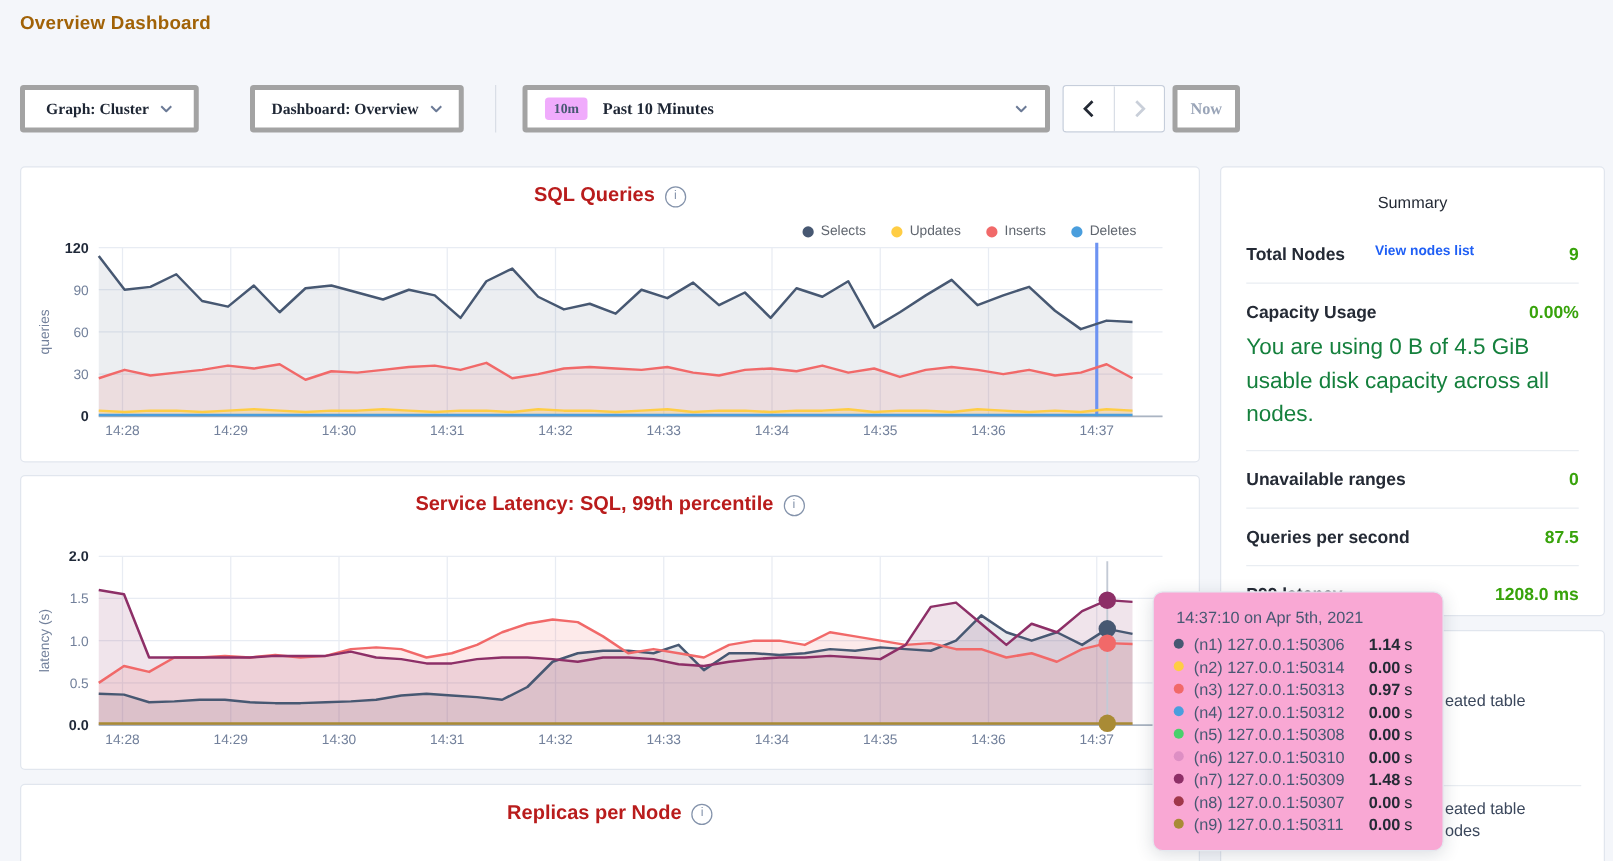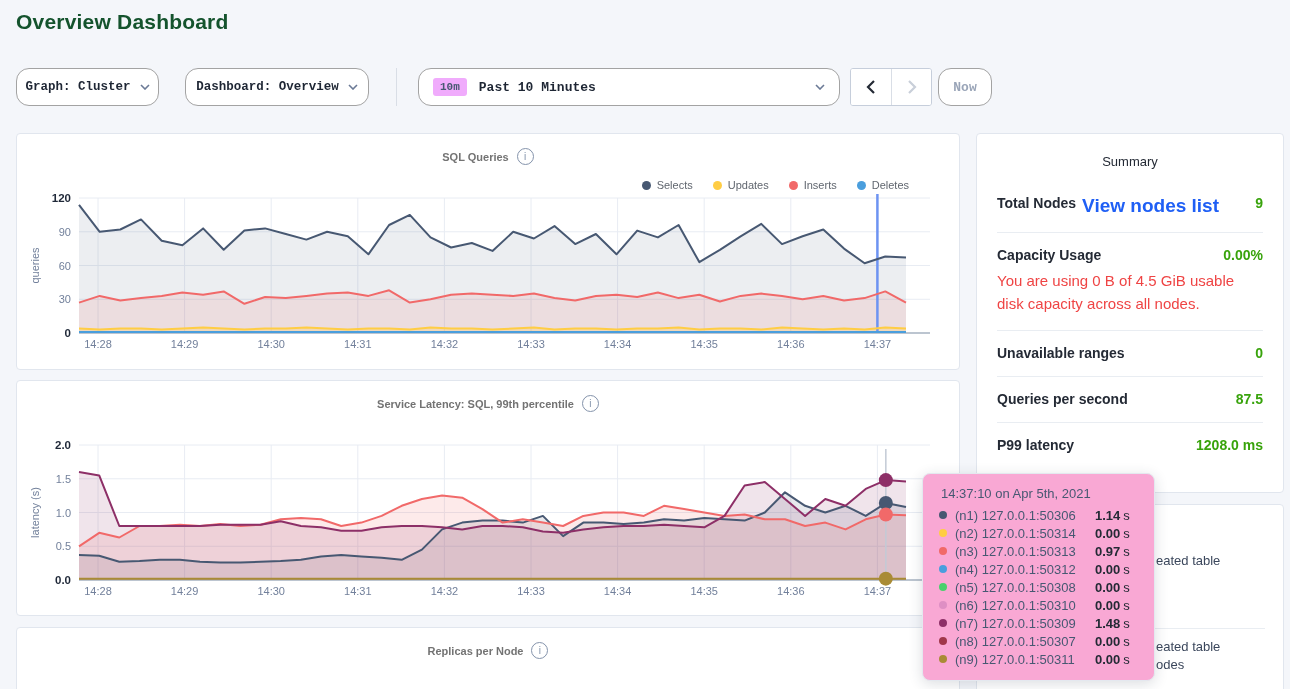--- a/index.html
+++ b/index.html
@@ -1,29 +1,29 @@
 <!DOCTYPE html>
 <html><head>
 <meta charset="utf-8">
 <style>
   html,body{margin:0;padding:0}
   body{width:1290px;height:689px;overflow:hidden;background:#f4f6fa;
        font-family:"Liberation Sans",sans-serif;color:#242a35}
   .page{position:relative;width:1290px;height:689px}
 
-  .page-title{position:absolute;left:16px;top:10px;margin:0;font-size:21px;
-       font-weight:600;color:#14532d;letter-spacing:.2px}
+  .page-title{position:absolute;left:16px;top:10px;margin:0;font-size:15px;
+       font-weight:600;color:#a16207;letter-spacing:.2px}
 
   
-  .ctrl{position:absolute;top:68px;height:38px;background:#fff;border:1px solid #a3a3a3;
-        border-radius:13px;display:flex;align-items:center;justify-content:center;gap:9px;
+  .ctrl{position:absolute;top:68px;height:38px;background:#fff;border:4px solid #a3a3a3;
+        border-radius:3px;display:flex;align-items:center;justify-content:center;gap:9px;
         font-weight:700;font-size:12.5px;color:#1e2634;cursor:pointer;
-        font-family:Liberation Mono, monospace;box-sizing:border-box}
+        font-family:Liberation Serif, serif;box-sizing:border-box}
   .ctrl-graph{left:16px;width:143px}
-  .ctrl-dash{left:185px;width:184px}
+  .ctrl-dash{left:200px;width:171px}
   .vdiv{position:absolute;left:396px;top:68px;width:1px;height:38px;background:#d9dee6}
   .ctrl-time{left:418px;width:422px;justify-content:flex-start;padding:0 14px;gap:12px}
   .time-badge{background:#f0abfc;color:#475872;font-size:11px;font-weight:700;
         padding:3px 7px;border-radius:3px}
   .time-label{font-size:13px;font-weight:700}
   .ctrl-time .chev{margin-left:auto}
   .arrows{position:absolute;left:850px;top:68px;height:38px;display:flex;background:#fff;
         border:1px solid #c6cedb;border-radius:3px;box-sizing:border-box;overflow:hidden}
   .arrows button{width:40px;border:none;background:#fff;display:flex;align-items:center;
         justify-content:center;cursor:pointer;padding:0}
@@ -34,21 +34,21 @@
   .card{position:absolute;background:#fff;border:1px solid #e1e6ee;border-radius:4px;
         box-sizing:border-box}
   .card-sql{left:16px;top:133px;width:944px;height:237px}
   .card-lat{left:16px;top:380px;width:944px;height:236px}
   .card-rep{left:16px;top:627px;width:944px;height:100px}
   .card-sum{left:976px;top:133px;width:308px;height:360px}
   .card-evt{left:976px;top:504px;width:308px;height:230px}
 
   .chart-title-row{position:absolute;top:14px;left:0;right:0;display:flex;
         justify-content:center;align-items:center;gap:8px}
-  .chart-title{font-size:11px;font-weight:700;color:#737373}
+  .chart-title{font-size:16px;font-weight:700;color:#b91c1c}
   .info-icon{width:15px;height:15px;border:1px solid #8493ab;border-radius:50%;
         color:#8493ab;font-size:10px;line-height:1;display:flex;justify-content:center;
         align-items:center;cursor:pointer;flex:0 0 auto}
   .info-icon::after{content:"i"}
 
   .legend{position:absolute;top:45px;right:50px;display:flex;gap:20px}
   .legend-item{display:flex;align-items:center;gap:6px;font-size:11px;color:#60666f;cursor:pointer}
   .legend-dot{width:9px;height:9px;border-radius:50%}
 
   svg.chart{position:absolute;left:8px;top:60px}
@@ -57,23 +57,23 @@
   .axis-title{font-size:11px;fill:#72809b}
 
   
   .panel-heading{margin:20px 0 0;text-align:center;font-size:13px;font-weight:400;color:#242a35}
   .sum-rows{padding:0 20px}
   .sum-row{padding:14px 0 15px}
   .sum-row:first-child{padding-top:26px}
   .sum-row:not(:last-child){border-bottom:1px solid #e9edf2}
   .sum-head{display:flex;align-items:flex-start}
   .sum-label{font-weight:700;font-size:14px;color:#242a35}
-  .sum-link{margin-left:6px;font-weight:700;font-size:19px;color:#1f5ff5;cursor:pointer}
+  .sum-link{margin-left:24px;font-weight:700;font-size:11px;color:#1f5ff5;cursor:pointer}
   .sum-value{margin-left:auto;font-weight:700;font-size:14px;color:#38a30b;white-space:nowrap}
-  .sum-sub{margin-top:7px;font-size:15px;line-height:1.5;color:#ef4444}
+  .sum-sub{margin-top:7px;font-size:18px;line-height:1.5;color:#15803d}
 
   .evt-frag{position:absolute;font-size:13px;color:#3b475c;white-space:nowrap}
   .frag-0{left:179px;top:48px}
   .frag-1{left:179px;top:134px}
   .frag-2{left:179px;top:152px}
   .evt-div{position:absolute;left:20px;top:123px;width:268px;height:1px;background:#e9edf2}
 
   
   .tooltip{position:absolute;left:922px;top:473px;width:233px;z-index:30;background:#f9a8d4;
         border:1px solid #e4e8ef;border-radius:8px;box-shadow:0 3px 14px rgba(40,50,70,.16);

